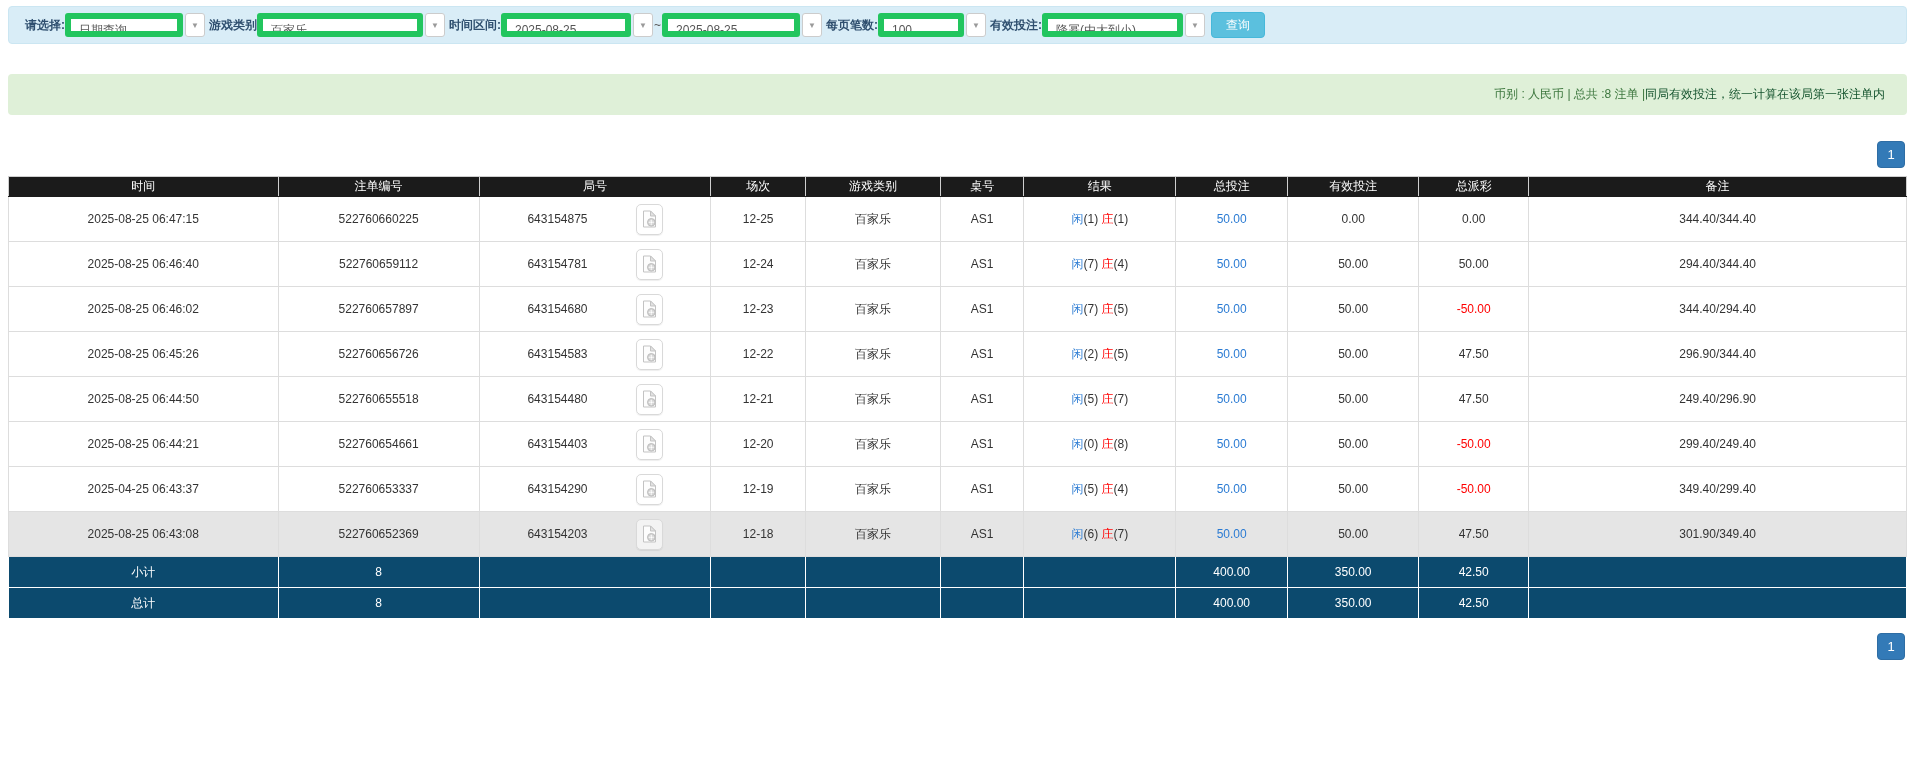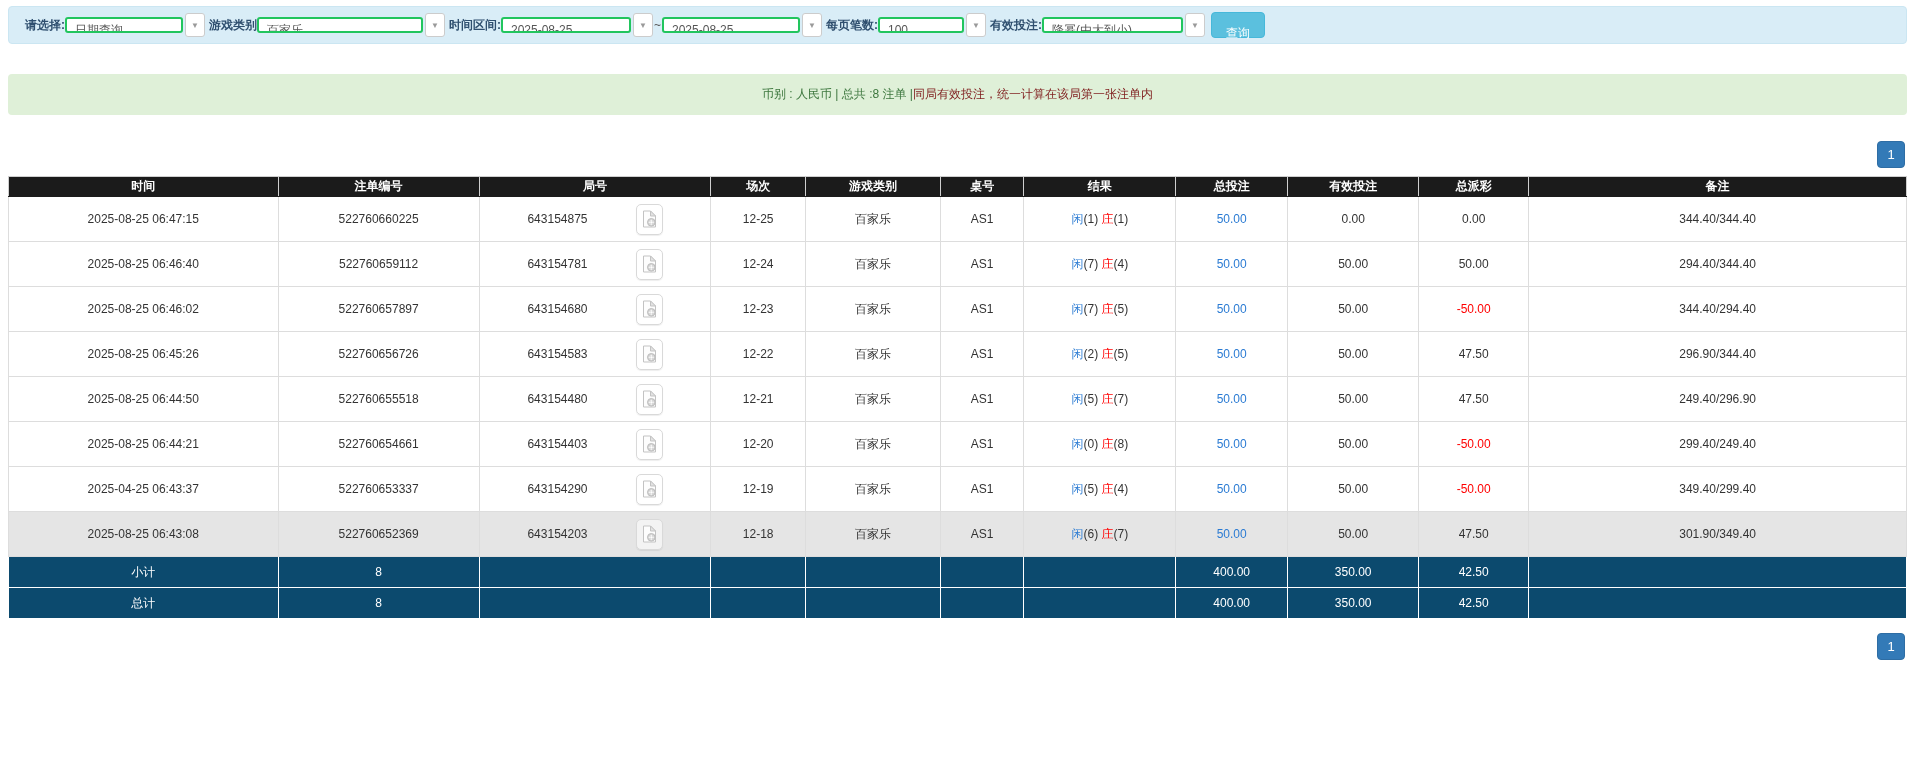--- a/index.html
+++ b/index.html
@@ -8,46 +8,46 @@
   .page { width:100%; max-width:1915px; padding:6px 8px 20px; }
 
   .page-title { font-size:18px; font-weight:400; color:#333; margin:12px 0 16px 4px; }
 
   
   .filter-bar { display:flex; align-items:center; gap:0; background:#d9edf7;
     border:1px solid #cbe6f2; border-radius:4px; height:38px; padding:0 12px;
     font-size:12px; margin-bottom:30px; white-space:nowrap; }
   .flabel { font-weight:bold; color:#2f4f6f; margin-left:4px; }
   .combo { display:flex; align-items:center; height:24px; cursor:pointer; }
-  .combo-text { background:#fff; border:2px solid #22c55e; border-radius:3px; height:16px;
+  .combo-text { background:#fff; border:6px solid #22c55e; border-radius:3px; height:24px;
     line-height:22px; padding:0 8px; flex:1; color:#555; overflow:hidden; }
   .combo-arrow { width:20px; height:24px; margin-left:2px; border:1px solid #ccc;
     border-radius:3px; background:#fff; color:#9a9a9a; font-size:8px;
     display:flex; align-items:center; justify-content:center; flex:none; }
   .tilde { color:#555; margin:0 1px; }
   .search-btn { background:#5bc0de; border:1px solid #46b8da; color:#fff; font-size:12px;
-    border-radius:4px; height:26px; padding:12px 14px; margin-left:6px; cursor:pointer; }
+    border-radius:4px; height:26px; padding:4px 14px; margin-left:6px; cursor:pointer; }
 
   
-  .summary-bar { display:flex; justify-content:center; align-items:center;
-    background:#dff0d8; border-radius:4px; min-height:41px; padding:0 9px;
+  .summary-bar { display:flex; justify-content:flex-end; align-items:center;
+    background:#dff0d8; border-radius:4px; min-height:41px; padding:0 22px;
     font-size:12px; margin-bottom:26px; }
   .summary-left { color:#3c763d; }
-  .summary-right { color:#7f1d1d; }
+  .summary-right { color:#14532d; }
 
   
   .pager { display:flex; justify-content:flex-end; margin:0 2px 8px 0; }
   .pager.bottom { margin-top:14px; }
   .page-btn { min-width:28px; height:27px; background:#337ab7; border:1px solid #2e6da4;
     color:#fff; border-radius:4px; display:flex; align-items:center; justify-content:center;
     font-size:13px; cursor:pointer; }
 
   
   table { width:100%; border-collapse:collapse; table-layout:fixed; font-size:12px; }
-  thead th { background:#1b1b1b; color:#fff; font-weight:bold; height:18px;
+  thead th { background:#1b1b1b; color:#fff; font-weight:normal; height:18px;
     border:1px solid #cfcfcf; border-bottom:1px solid #1b1b1b; text-align:center; }
   tbody td { background:#fff; border:1px solid #ddd; height:45px; text-align:center;
     color:#333; overflow:hidden; }
   tr.highlight td { background:#e5e5e5; }
   tr.total-row td { background:#0c4a6e; color:#fff; height:31px; border:1px solid #fff; }
   .blue { color:#2b7bd3; }
   .red { color:#ff0000; }
   .round-cell-inner { display:inline-flex; align-items:center; justify-content:center;gap:42px; }
 
   .video-btn { display:inline-flex; align-items:center; justify-content:center;

